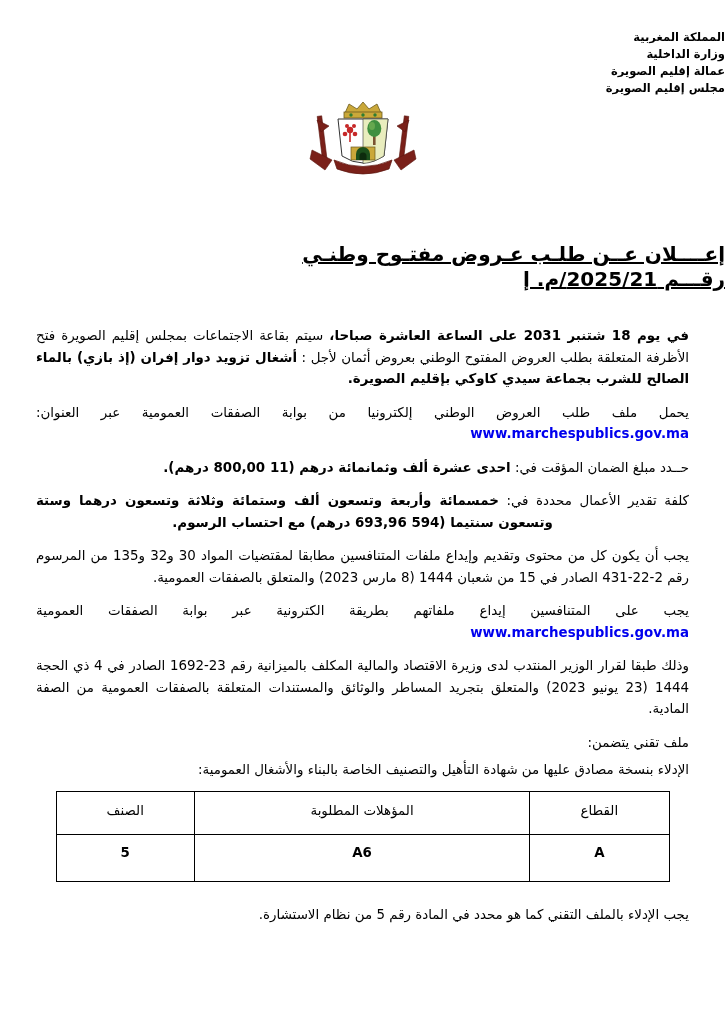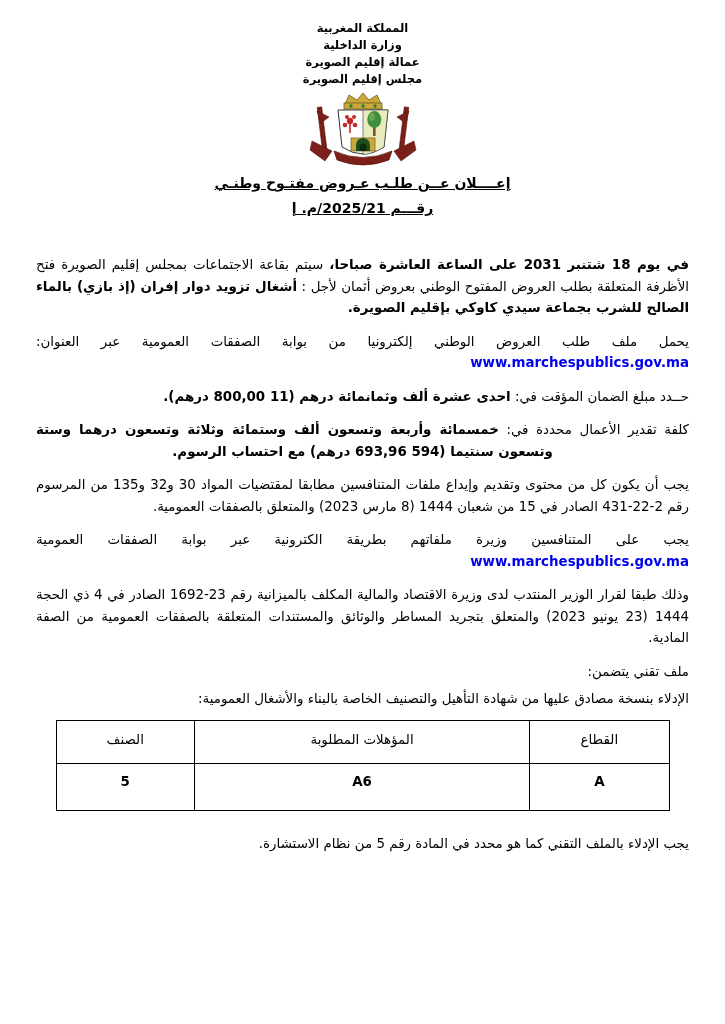--- a/index.html
+++ b/index.html
@@ -2,24 +2,24 @@
 <html lang="ar" dir="rtl"><head>
 <meta charset="utf-8">
 <style>
   html,body{margin:0;padding:0;background:#888;}
   .page{
     width:725px;height:1024px;background:#ffffff;margin:0 auto;
     position:relative;overflow:hidden;direction:rtl;
     font-family:"DejaVu Sans",sans-serif;color:#000;
     box-sizing:border-box;
   }
-  .gov-header{text-align:center;padding-top:20px;font-weight:bold;font-size:11.5px;line-height:17px;}
+  .gov-header{padding-top:29px;font-weight:bold;font-size:11.5px;line-height:17px;}
   .gov-header div{white-space:nowrap;}
   .emblem-wrap{display:flex;justify-content:center;margin-top:3px;}
-  .title-block{text-align:center;font-weight:bold;font-size:14px;line-height:25px;}
+  .title-block{margin-top:62px;font-weight:bold;font-size:20px;line-height:25px;}
   .title-block .u{text-decoration:underline;}
   .content{margin:33px 36px 0 36px;font-size:13.4px;line-height:21.5px;}
   .content p{margin:0 0 12px 0;text-align:justify;}
   p.align-right{text-align:right;}
   p.center-last{text-align:justify;-moz-text-align-last:center;text-align-last:center;}
   .b{font-weight:bold;}
   .url-link{font-weight:bold;cursor:pointer;}
   table.qual{
     border-collapse:collapse;width:614px;margin:3px auto 0 auto;
     font-size:13.4px;
@@ -101,21 +101,21 @@
     <p><span class="b">في يوم 18 شتنبر 2031 على الساعة العاشرة صباحا،</span><span> سيتم بقاعة الاجتماعات بمجلس إقليم الصويرة فتح الأظرفة المتعلقة بطلب العروض المفتوح الوطني بعروض أثمان لأجل : </span><span class="b">أشغال تزويد دوار إفران (إذ بازي) بالماء الصالح للشرب بجماعة سيدي كاوكي بإقليم الصويرة.</span></p>
 
     <p><span>يحمل ملف طلب العروض الوطني إلكترونيا من بوابة الصفقات العمومية عبر العنوان: </span><a class="url-link" style="color: rgb(0, 0, 238);">www.marchespublics.gov.ma</a></p>
 
     <p class="align-right"><span>حــدد مبلغ الضمان المؤقت في: </span><span class="b">احدى عشرة ألف وثمانمائة درهم (11 800,00 درهم).</span></p>
 
     <p class="center-last"><span>كلفة تقدير الأعمال محددة في: </span><span class="b">خمسمائة وأربعة وتسعون ألف وستمائة وثلاثة وتسعون درهما وستة وتسعون سنتيما (594 693,96 درهم) مع احتساب الرسوم.</span></p>
 
     <p><span>يجب أن يكون كل من محتوى وتقديم وإيداع ملفات المتنافسين مطابقا لمقتضيات المواد 30 و32 و135 من المرسوم رقم 2-22-431 الصادر في 15 من شعبان 1444 (8 مارس 2023) والمتعلق بالصفقات العمومية.</span></p>
 
-    <p><span>يجب على المتنافسين وزيرة ملفاتهم بطريقة الكترونية عبر بوابة الصفقات العمومية </span><a class="url-link" style="color: rgb(0, 0, 238);">www.marchespublics.gov.ma</a></p>
+    <p><span>يجب على المتنافسين إيداع ملفاتهم بطريقة الكترونية عبر بوابة الصفقات العمومية </span><a class="url-link" style="color: rgb(0, 0, 238);">www.marchespublics.gov.ma</a></p>
 
     <p><span>وذلك طبقا لقرار الوزير المنتدب لدى وزيرة الاقتصاد والمالية المكلف بالميزانية رقم 23-1692 الصادر في 4 ذي الحجة 1444 (23 يونيو 2023) والمتعلق بتجريد المساطر والوثائق والمستندات المتعلقة بالصفقات العمومية من الصفة المادية.</span></p>
 
     <p class="align-right" style="margin-bottom:6px;margin-top:6px;"><span>ملف تقني يتضمن:</span></p>
 
     <p class="align-right" style="margin-bottom:10px;"><span>الإدلاء بنسخة مصادق عليها من شهادة التأهيل والتصنيف الخاصة بالبناء والأشغال العمومية:</span></p>
 
     <table class="qual">
       <thead>
         <tr>

